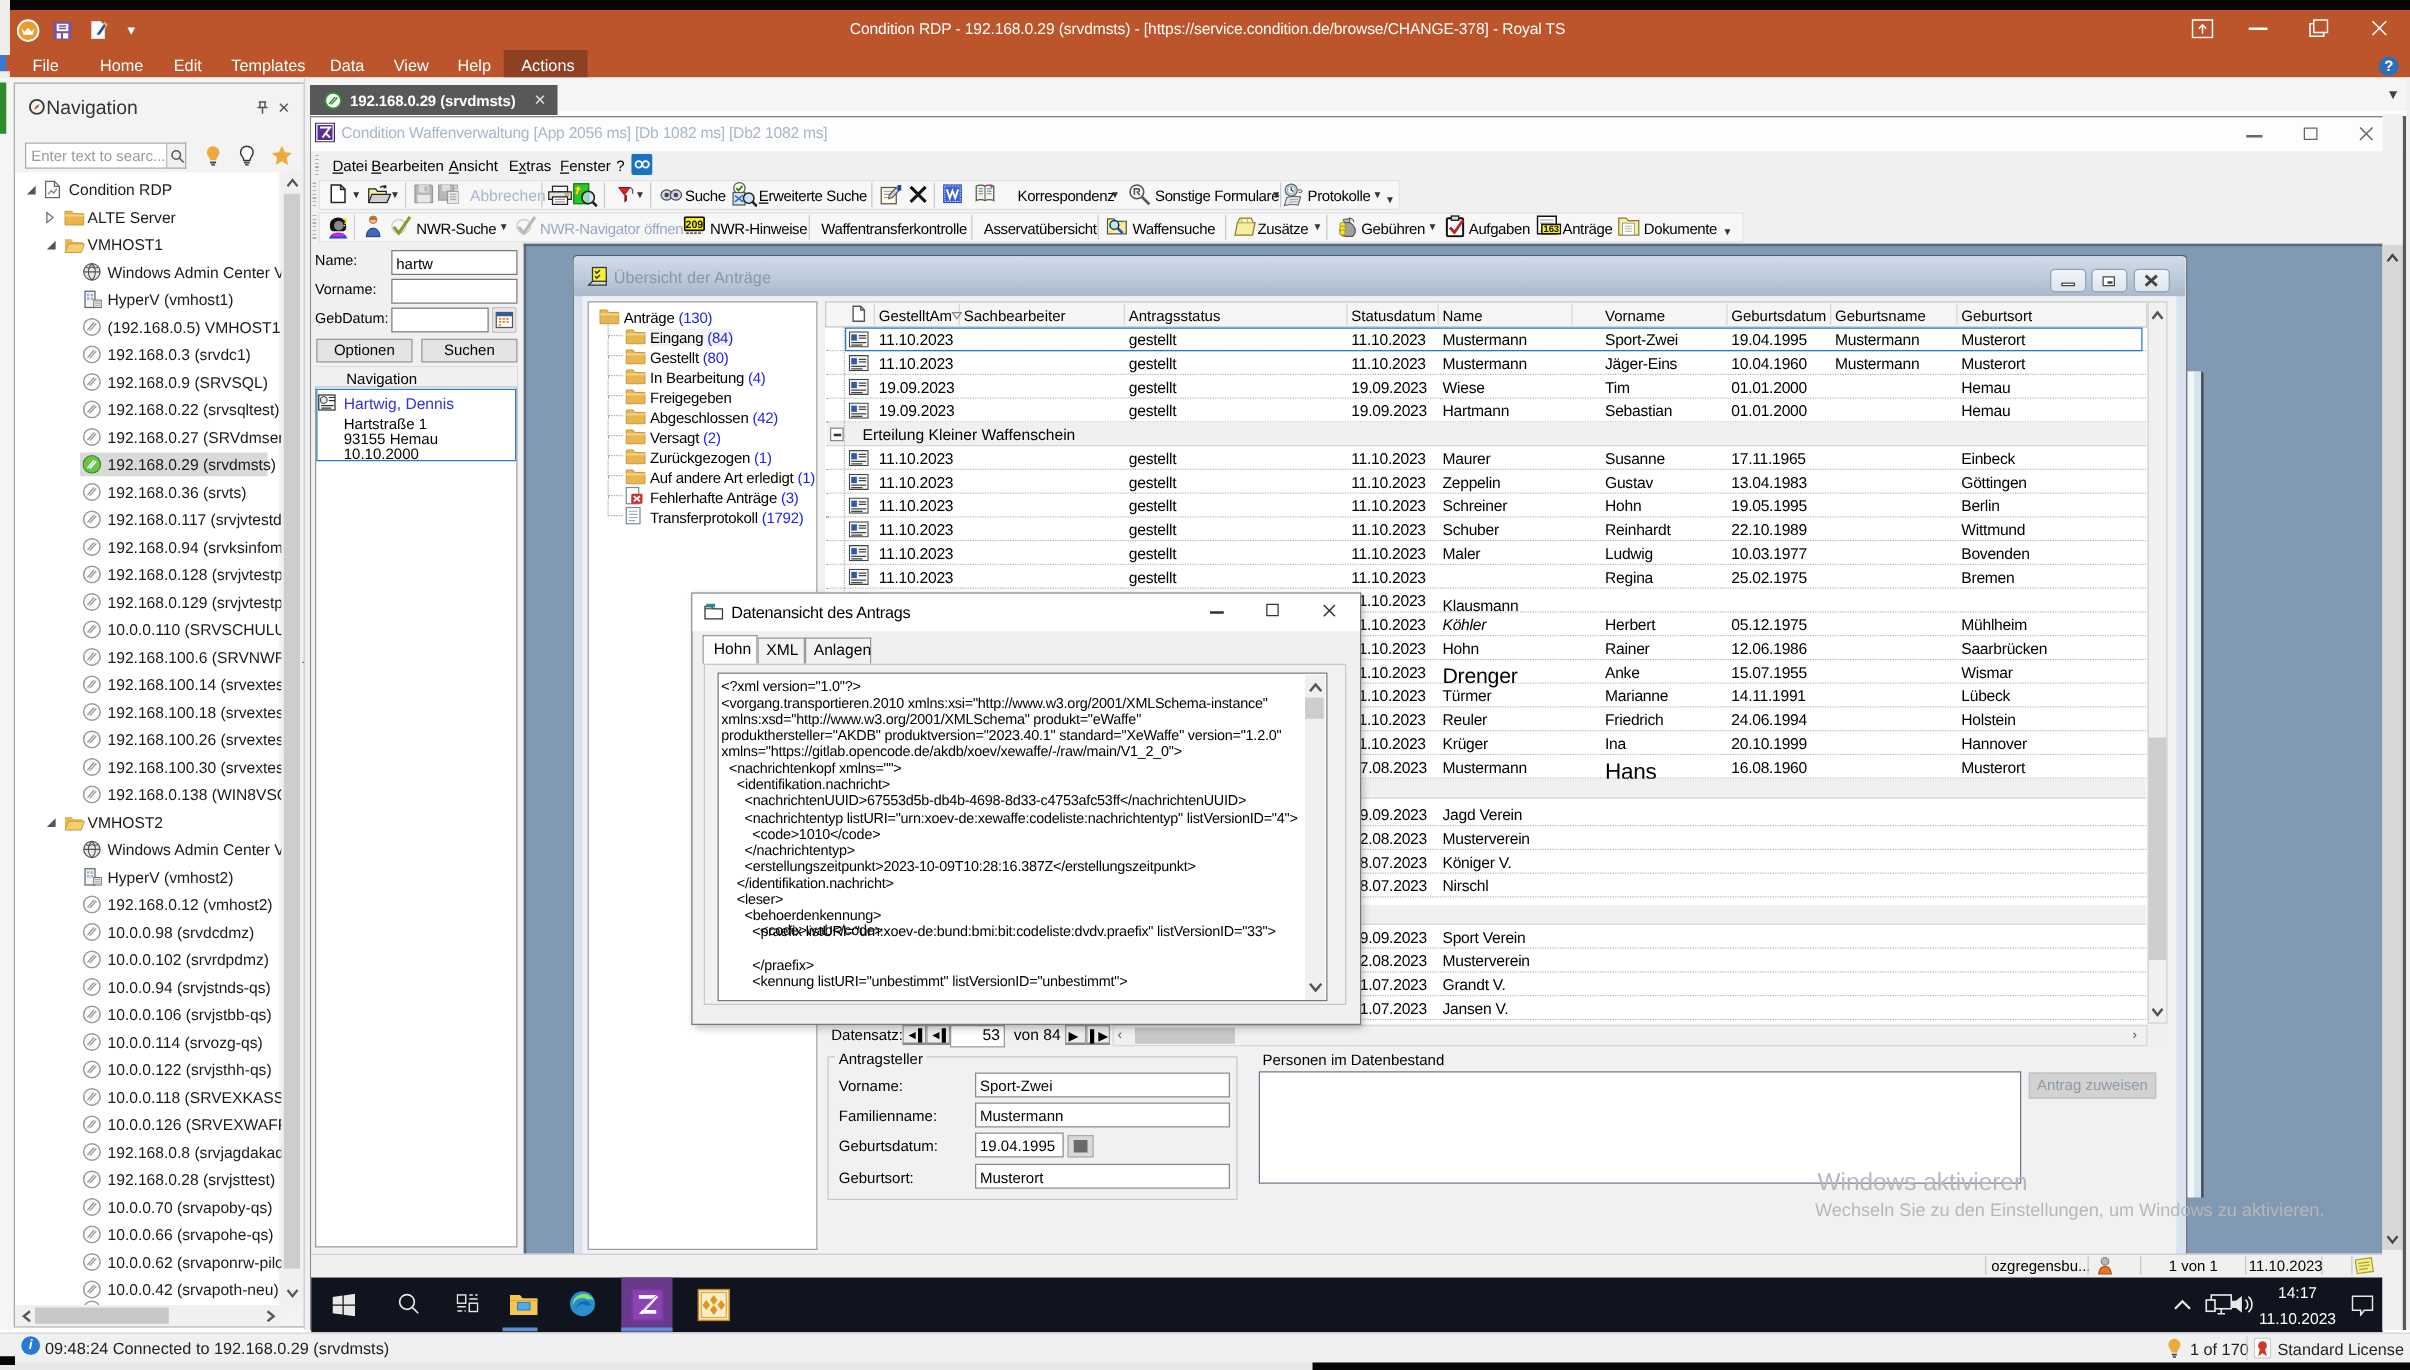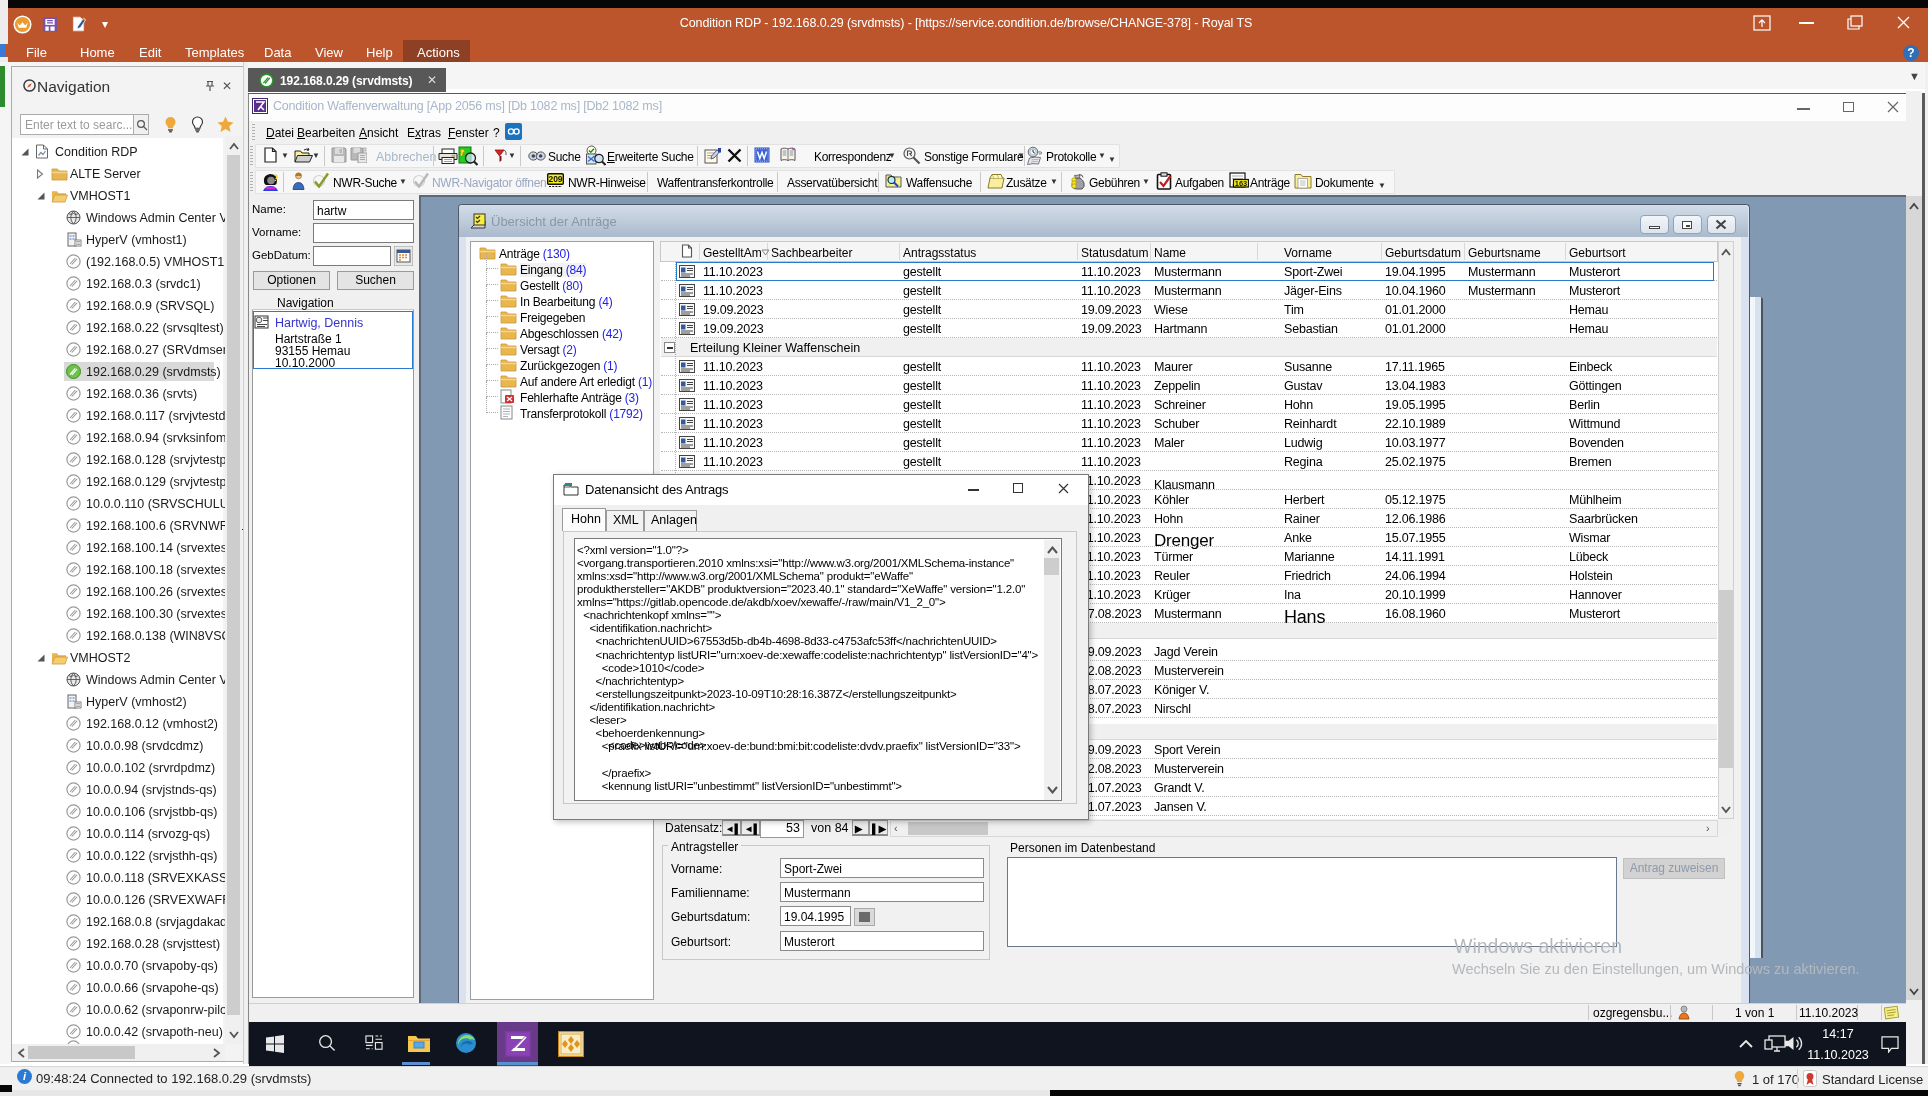--- a/index.html
+++ b/index.html
@@ -873,21 +873,21 @@
 <div class="abs txt" style="left:1081px;top:474px;color:#000;font-size:12.5px;letter-spacing:-0.2px;">11.10.2023</div>
 <div class="abs" style="left:661px;top:508px;width:1056px;height:1px;border-top:1px dotted #b8b8b8;"></div>
 <svg class="abs" style="left:679px;top:493px;" width="16" height="13" viewBox="0 0 16 13">
 <rect x="0.5" y="0.5" width="15" height="12" fill="#f7f7f7" stroke="#444"></rect>
 <rect x="2" y="2.5" width="4.5" height="5" fill="#335a9a"></rect>
 <path d="M8 3.5 h6 M8 5.5 h6 M2 9 h12 M2 11 h9" stroke="#444" stroke-width="1"></path>
   </svg>
 <div class="abs txt" style="left:703px;top:493px;color:#000;font-size:12.5px;letter-spacing:-0.2px;">11.10.2023</div>
 <div class="abs txt" style="left:903px;top:493px;color:#000;font-size:12.5px;letter-spacing:-0.2px;">gestellt</div>
 <div class="abs txt" style="left:1081px;top:493px;color:#000;font-size:12.5px;letter-spacing:-0.2px;">11.10.2023</div>
-<div class="abs txt" style="left:1154px;top:493px;color:#000;font-size:12.5px;letter-spacing:-0.2px;">Köhler</div>
+<div class="abs txt" style="left:1154px;top:493px;color:#000;font-size:12.5px;letter-spacing:-0.2px;font-style:italic;">Köhler</div>
 <div class="abs txt" style="left:1284px;top:493px;color:#000;font-size:12.5px;letter-spacing:-0.2px;">Herbert</div>
 <div class="abs txt" style="left:1385px;top:493px;color:#000;font-size:12.5px;letter-spacing:-0.2px;">05.12.1975</div>
 <div class="abs txt" style="left:1569px;top:493px;color:#000;font-size:12.5px;letter-spacing:-0.2px;">Mühlheim</div>
 <div class="abs" style="left:661px;top:527px;width:1056px;height:1px;border-top:1px dotted #b8b8b8;"></div>
 <svg class="abs" style="left:679px;top:512px;" width="16" height="13" viewBox="0 0 16 13">
 <rect x="0.5" y="0.5" width="15" height="12" fill="#f7f7f7" stroke="#444"></rect>
 <rect x="2" y="2.5" width="4.5" height="5" fill="#335a9a"></rect>
 <path d="M8 3.5 h6 M8 5.5 h6 M2 9 h12 M2 11 h9" stroke="#444" stroke-width="1"></path>
   </svg>
 <div class="abs txt" style="left:703px;top:512px;color:#000;font-size:12.5px;letter-spacing:-0.2px;">11.10.2023</div>

